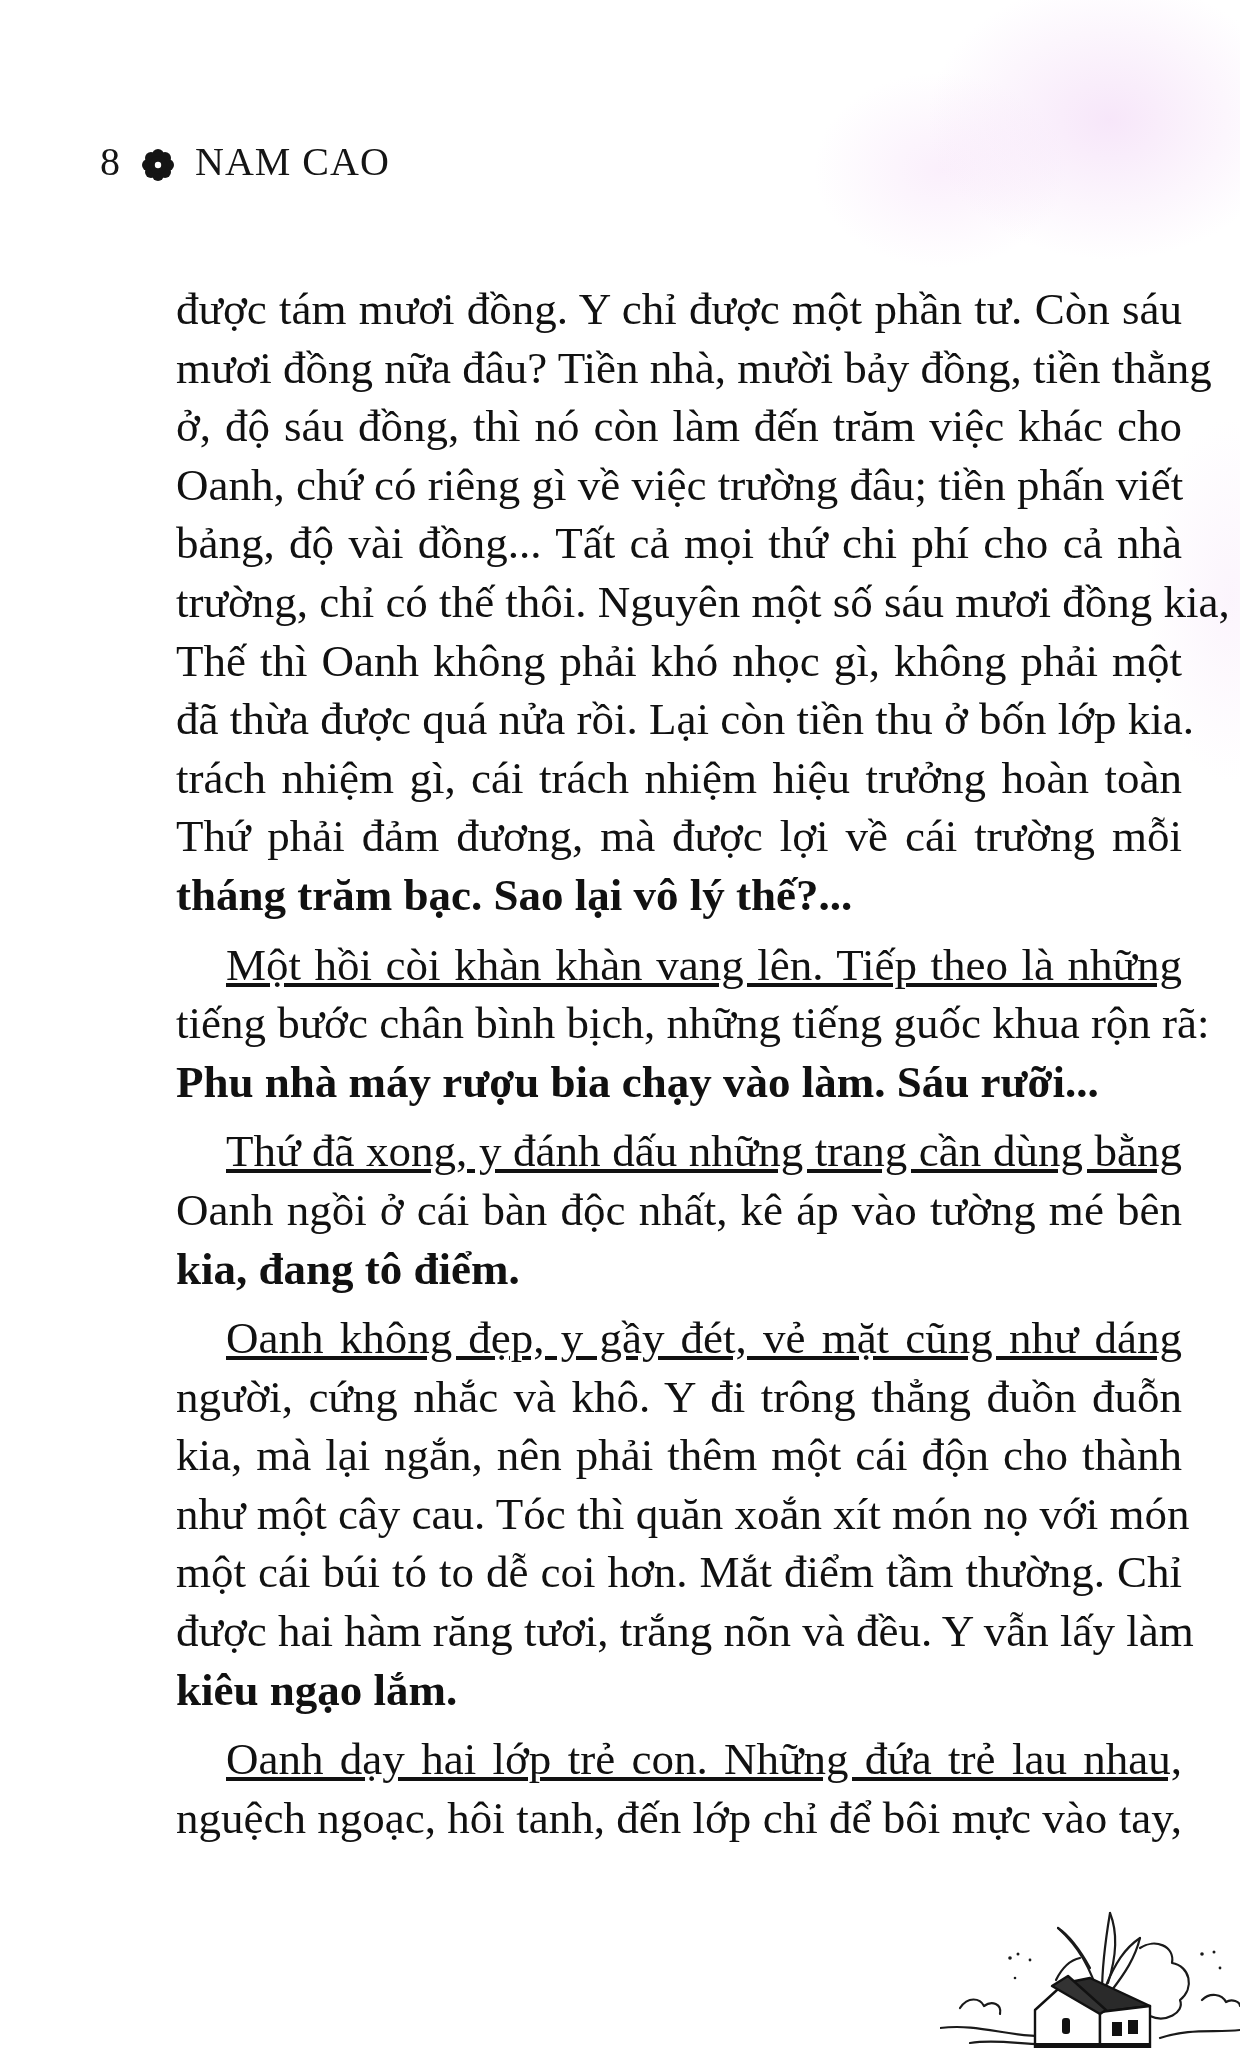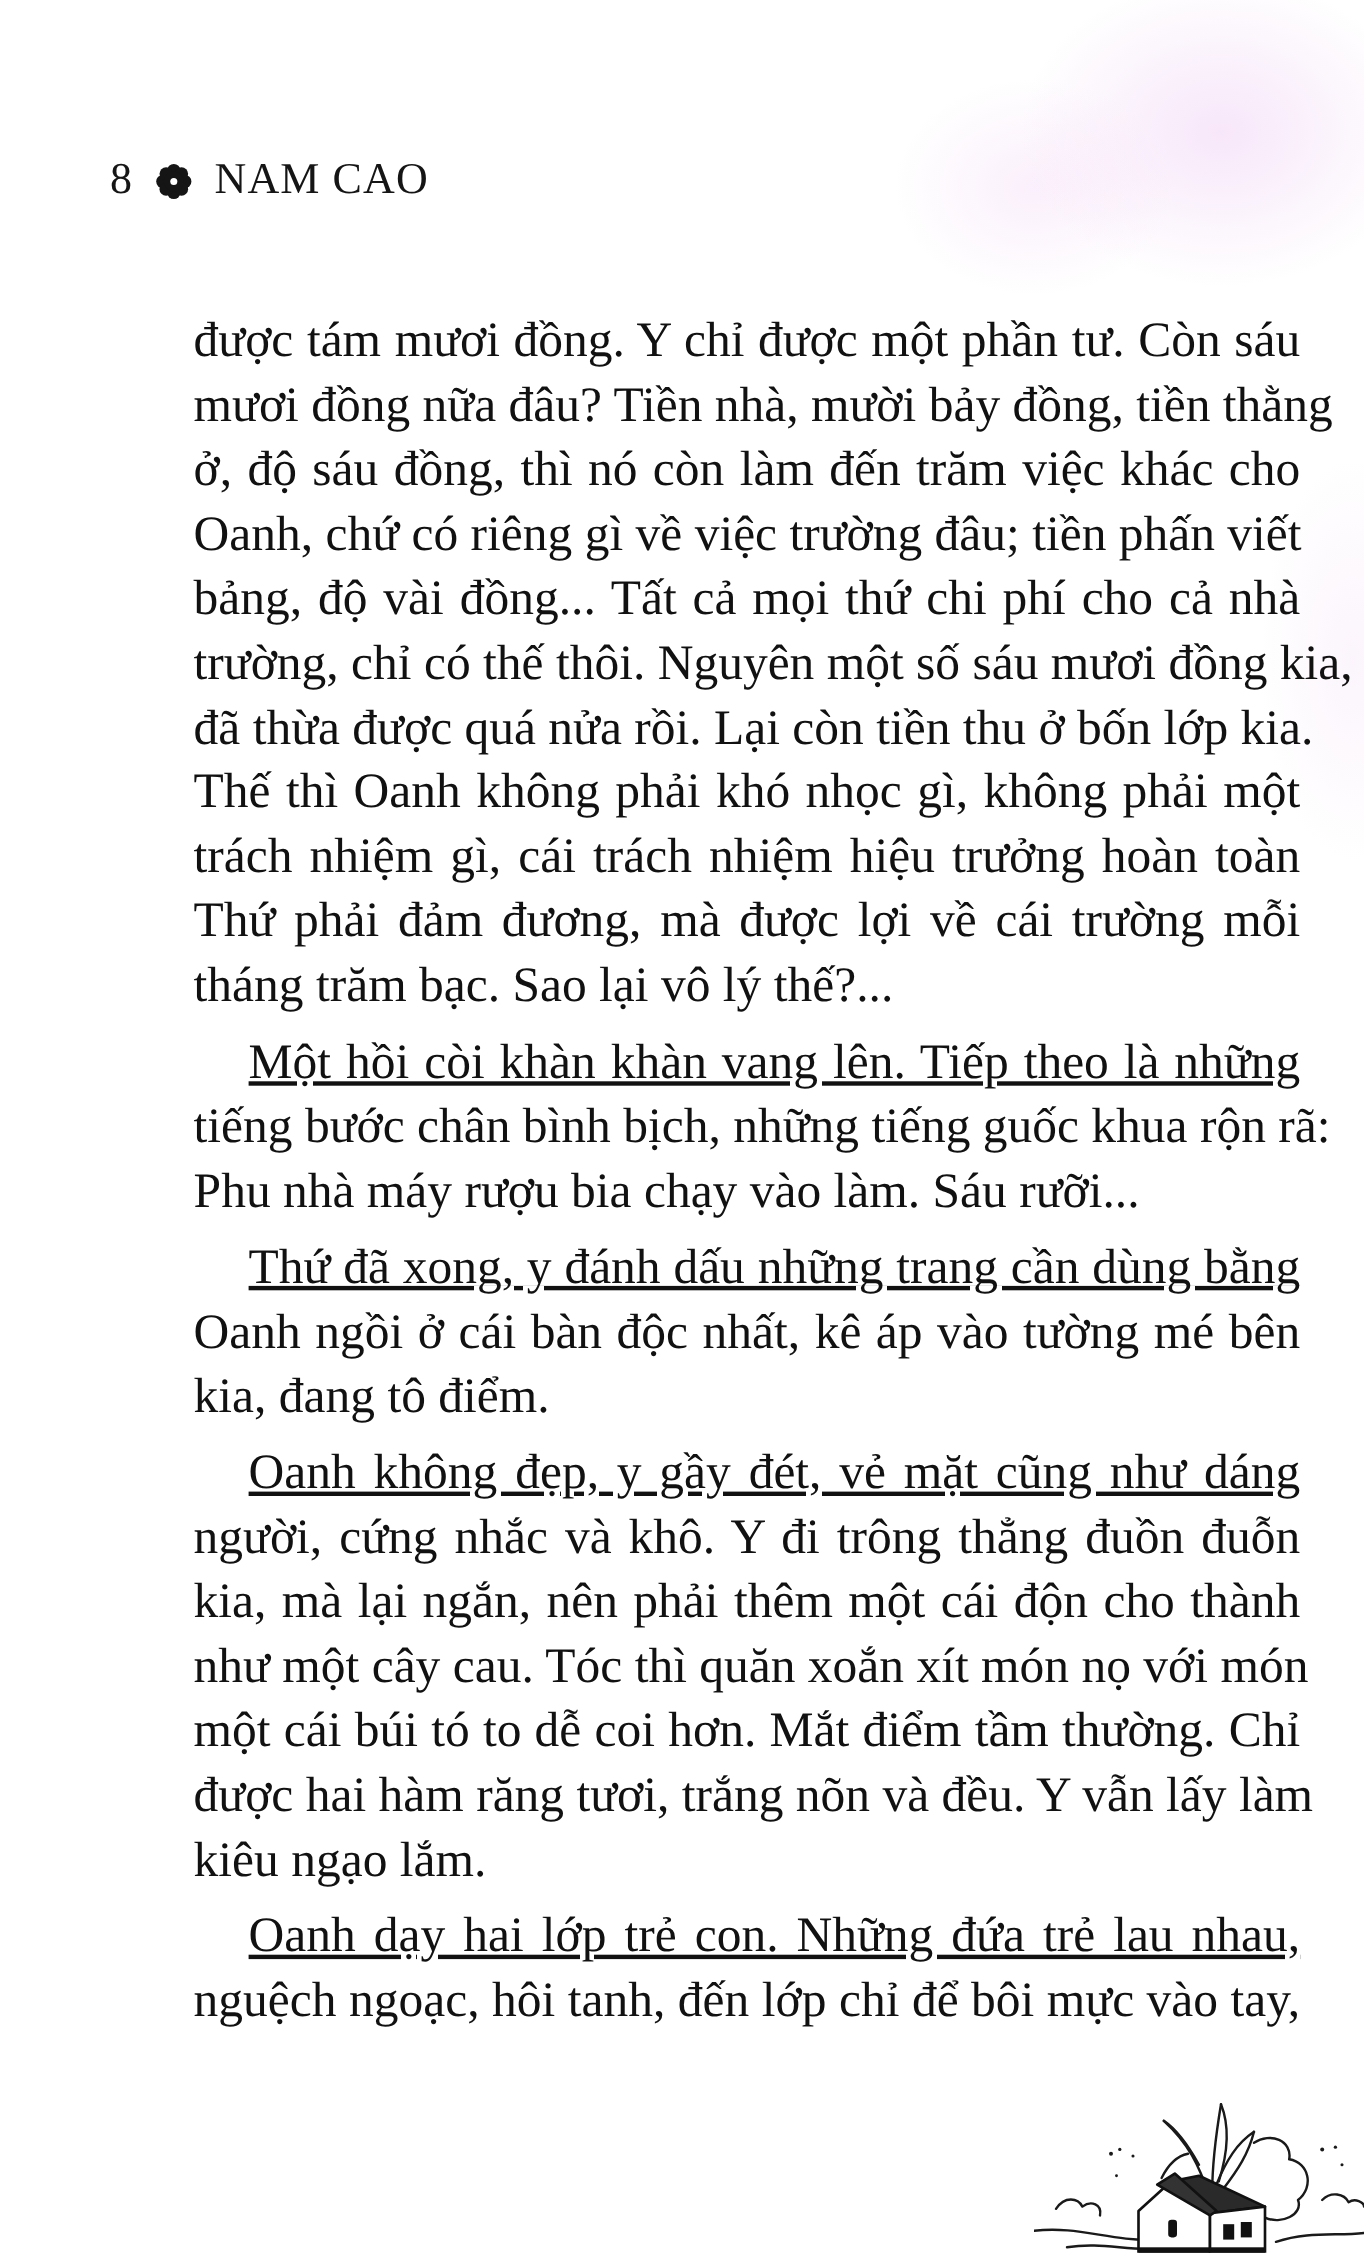--- a/index.html
+++ b/index.html
@@ -56,20 +56,21 @@
     }
     .line {
       display: block;
       white-space: nowrap;
       text-align: justify;
       text-align-last: justify;
       height: 58.6px;
     }
     .line.last {
       text-align-last: left;
+      font-weight: bold;
     }
     .line.indent {
       padding-left: 50px;
       text-decoration: underline;
     }
     .para-gap {
       height: 11px;
     }
     .illustration {
       position: absolute;
@@ -107,22 +108,22 @@
 </div>
 
 <div class="body-text" id="body-text">
     <div>
       <span class="line">được tám mươi đồng. Y chỉ được một phần tư. Còn sáu</span>
       <span class="line">mươi đồng nữa đâu? Tiền nhà, mười bảy đồng, tiền thằng</span>
       <span class="line">ở, độ sáu đồng, thì nó còn làm đến trăm việc khác cho</span>
       <span class="line">Oanh, chứ có riêng gì về việc trường đâu; tiền phấn viết</span>
       <span class="line">bảng, độ vài đồng... Tất cả mọi thứ chi phí cho cả nhà</span>
       <span class="line">trường, chỉ có thế thôi. Nguyên một số sáu mươi đồng kia,</span>
+      <span class="line">Thế thì Oanh không phải khó nhọc gì, không phải một</span>
       <span class="line">đã thừa được quá nửa rồi. Lại còn tiền thu ở bốn lớp kia.</span>
-      <span class="line">Thế thì Oanh không phải khó nhọc gì, không phải một</span>
       <span class="line">trách nhiệm gì, cái trách nhiệm hiệu trưởng hoàn toàn</span>
       <span class="line">Thứ phải đảm đương, mà được lợi về cái trường mỗi</span>
       <span class="line last">tháng trăm bạc. Sao lại vô lý thế?...</span>
     </div>
     <div class="para-gap"></div>
     <div>
       <span class="line indent">Một hồi còi khàn khàn vang lên. Tiếp theo là những</span>
       <span class="line">tiếng bước chân bình bịch, những tiếng guốc khua rộn rã:</span>
       <span class="line last">Phu nhà máy rượu bia chạy vào làm. Sáu rưỡi...</span>
     </div>

